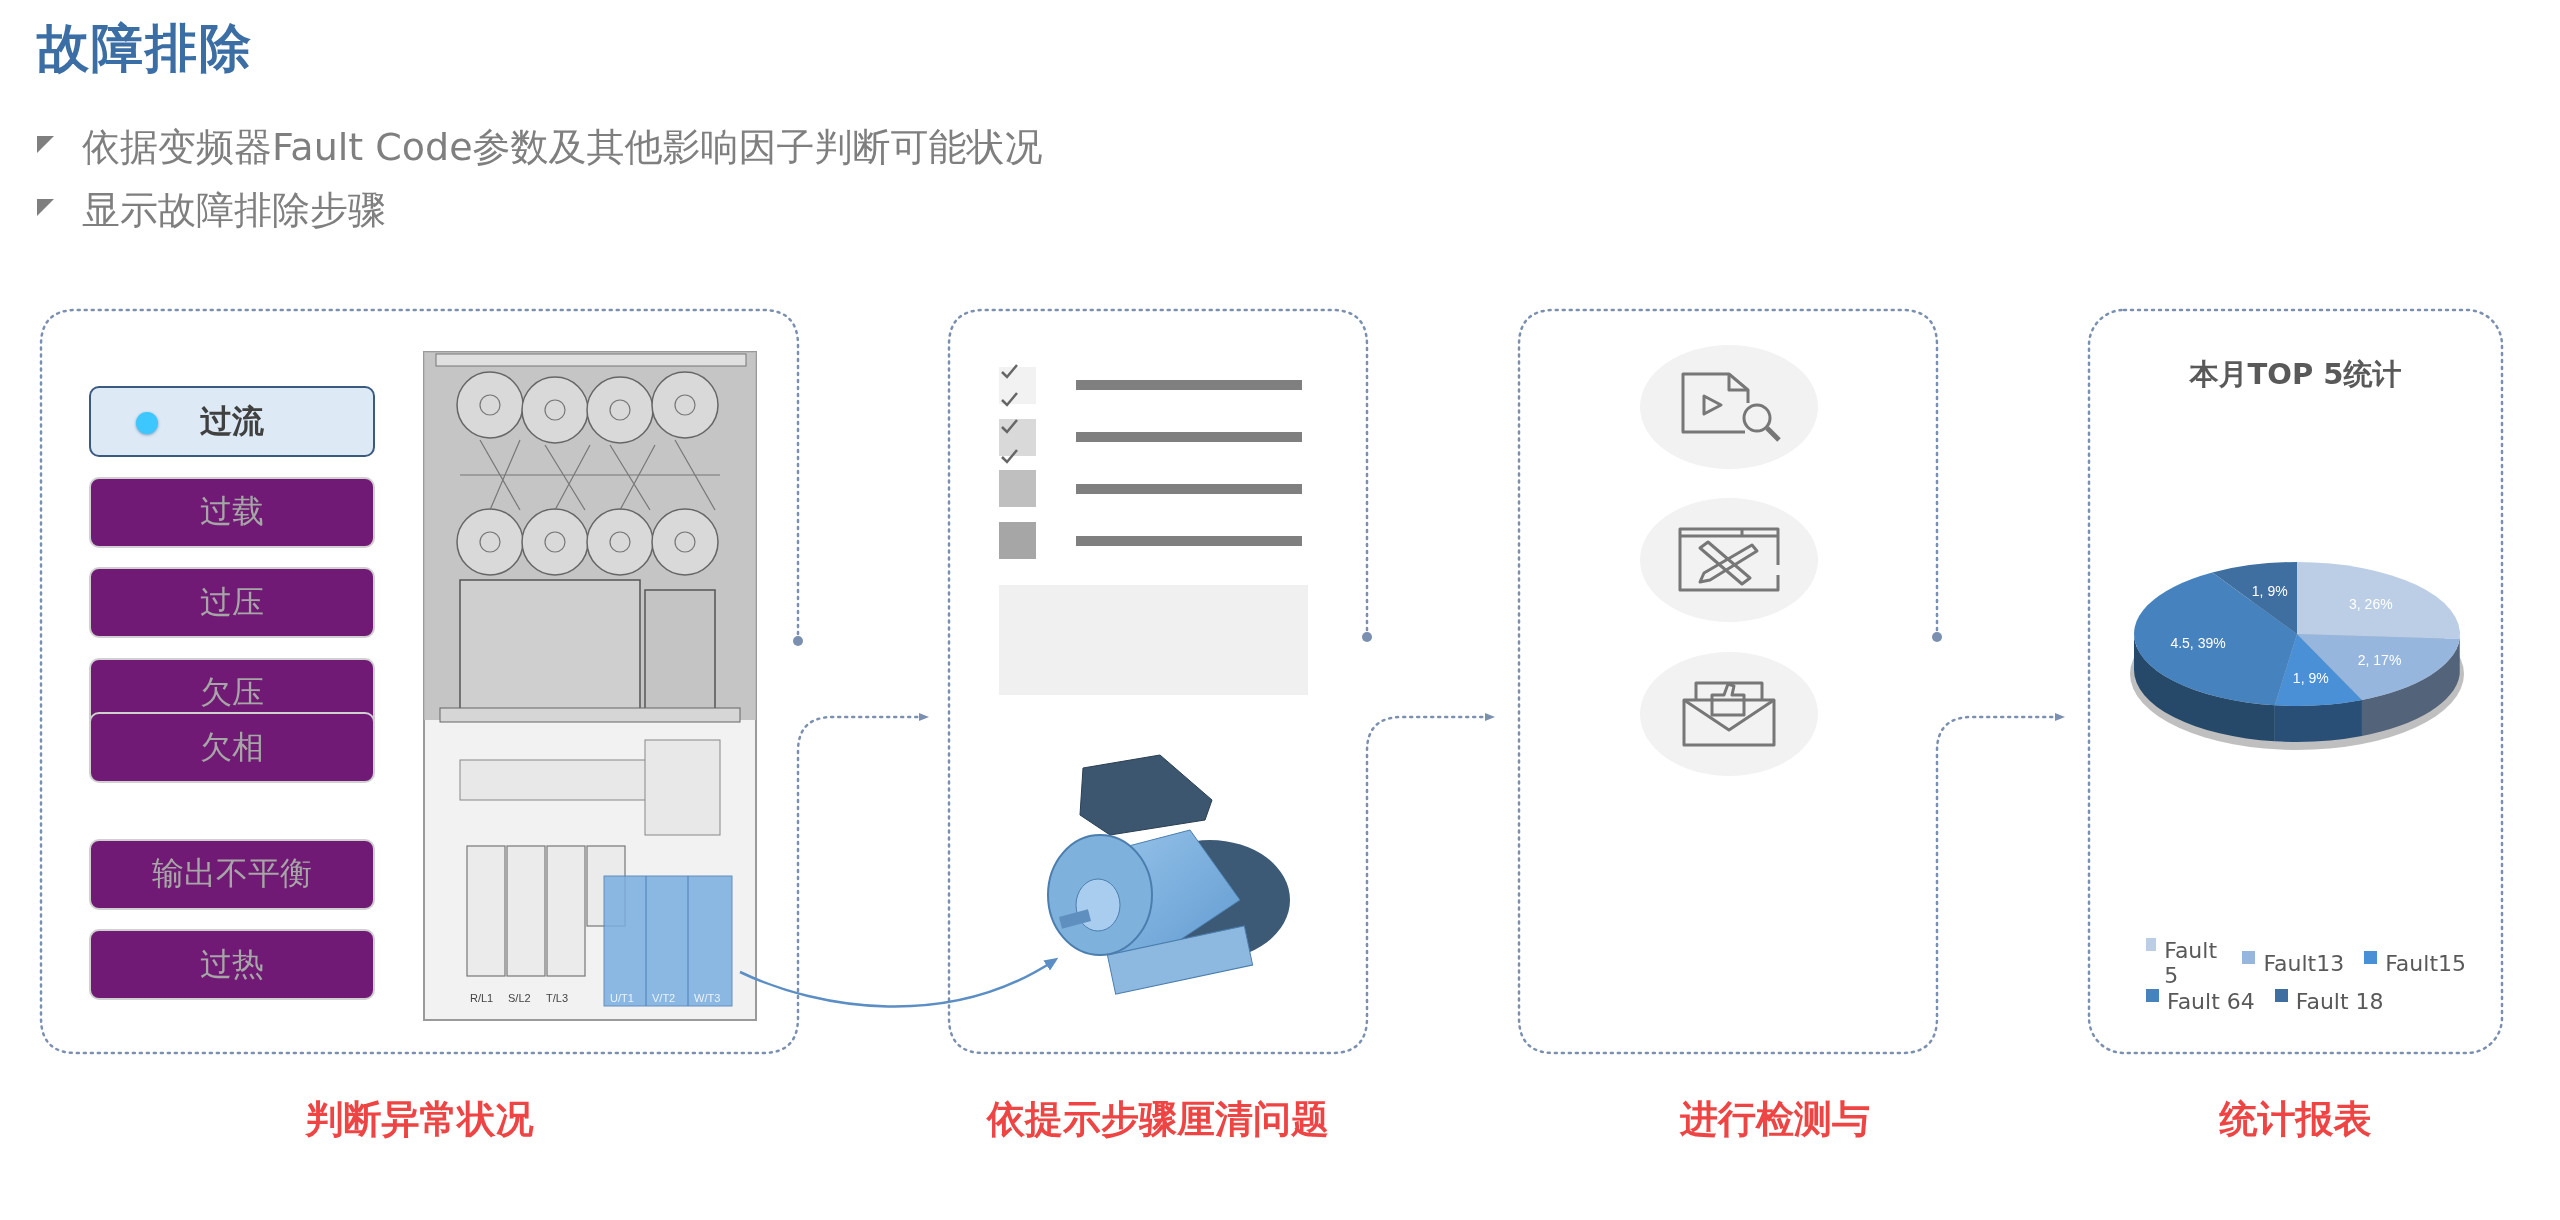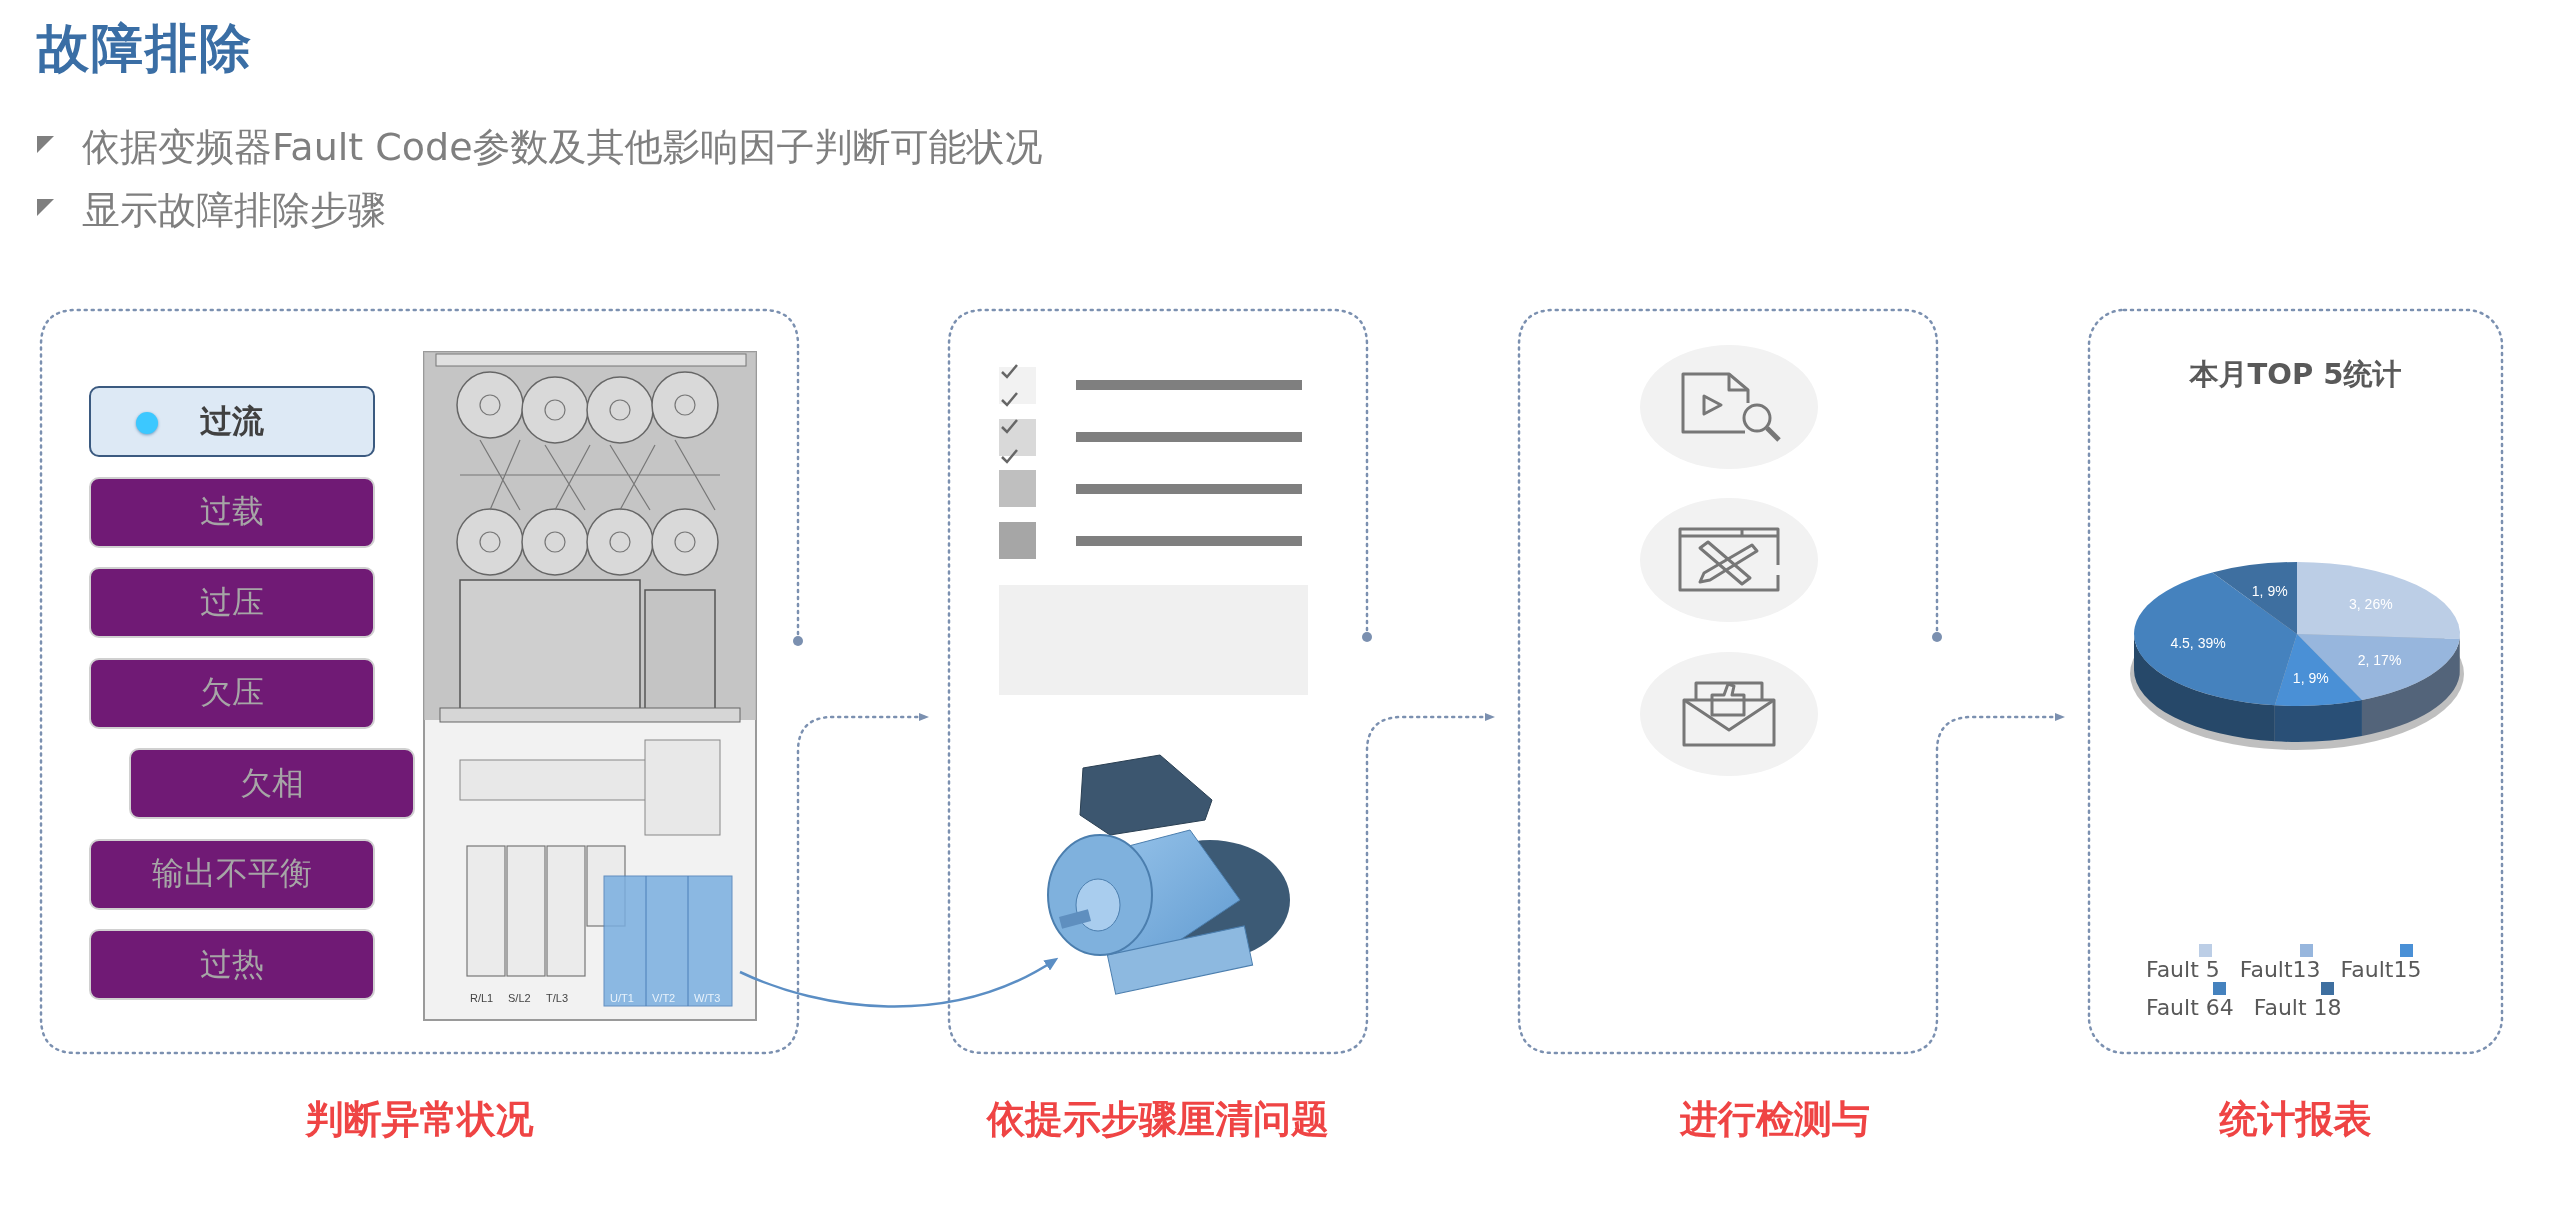--- a/index.html
+++ b/index.html
@@ -22,21 +22,21 @@
   .fault-btn.active { background: #dde9f5; border-color: #3b5a80; color: #404040; font-weight: bold; }
   .fault-btn .dot { position: absolute; left: 45px; top: 24px; width: 22px; height: 22px; border-radius: 50%;
                     background: #3cc8ff; box-shadow: 0 1px 3px rgba(0,80,140,0.5); }
 
   .step-label { position: absolute; font-size: 38px; font-weight: bold; color: #ef4444; text-align: center; line-height: 50px; }
 
   .chart-title { position: absolute; left: 2089px; width: 413px; top: 355px; text-align: center;
                  font-size: 29px; font-weight: bold; color: #595959; }
   .legend { position: absolute; left: 2146px; top: 944px; width: 340px; font-size: 22px; color: #595959; }
   .legend-row { display: flex; align-items: center; height: 38px; }
-  .legend-item { display: flex; align-items: flex-end; margin-right: 20px; flex-direction: column; }
+  .legend-item { display: flex; align-items: flex-start; margin-right: 20px; }
   .legend-swatch { width: 13px; height: 13px; margin-right: 8px; }
 </style>
 </head>
 <body>
 
 <div id="page-title" class="abs">故障排除</div>
 <div id="bullet-0" class="abs bullet">
   <span class="tri"></span>
   <span class="txt">依据变频器Fault Code参数及其他影响因子判断可能状况</span>
 </div>
@@ -203,21 +203,21 @@
     </div>
     <div class="fault-btn" style="top: 476.5px;">
       <span>过载</span>
     </div>
     <div class="fault-btn" style="top: 567px;">
       <span>过压</span>
     </div>
     <div class="fault-btn" style="top: 657.5px;">
       <span>欠压</span>
     </div>
-    <div class="fault-btn" style="top: 748px; margin-left: 40px;">
+    <div class="fault-btn" style="top: 712px;">
       <span>欠相</span>
     </div>
     <div class="fault-btn" style="top: 838.5px;">
       <span>输出不平衡</span>
     </div>
     <div class="fault-btn" style="top: 929px;">
       <span>过热</span>
     </div>
   </div>
 

